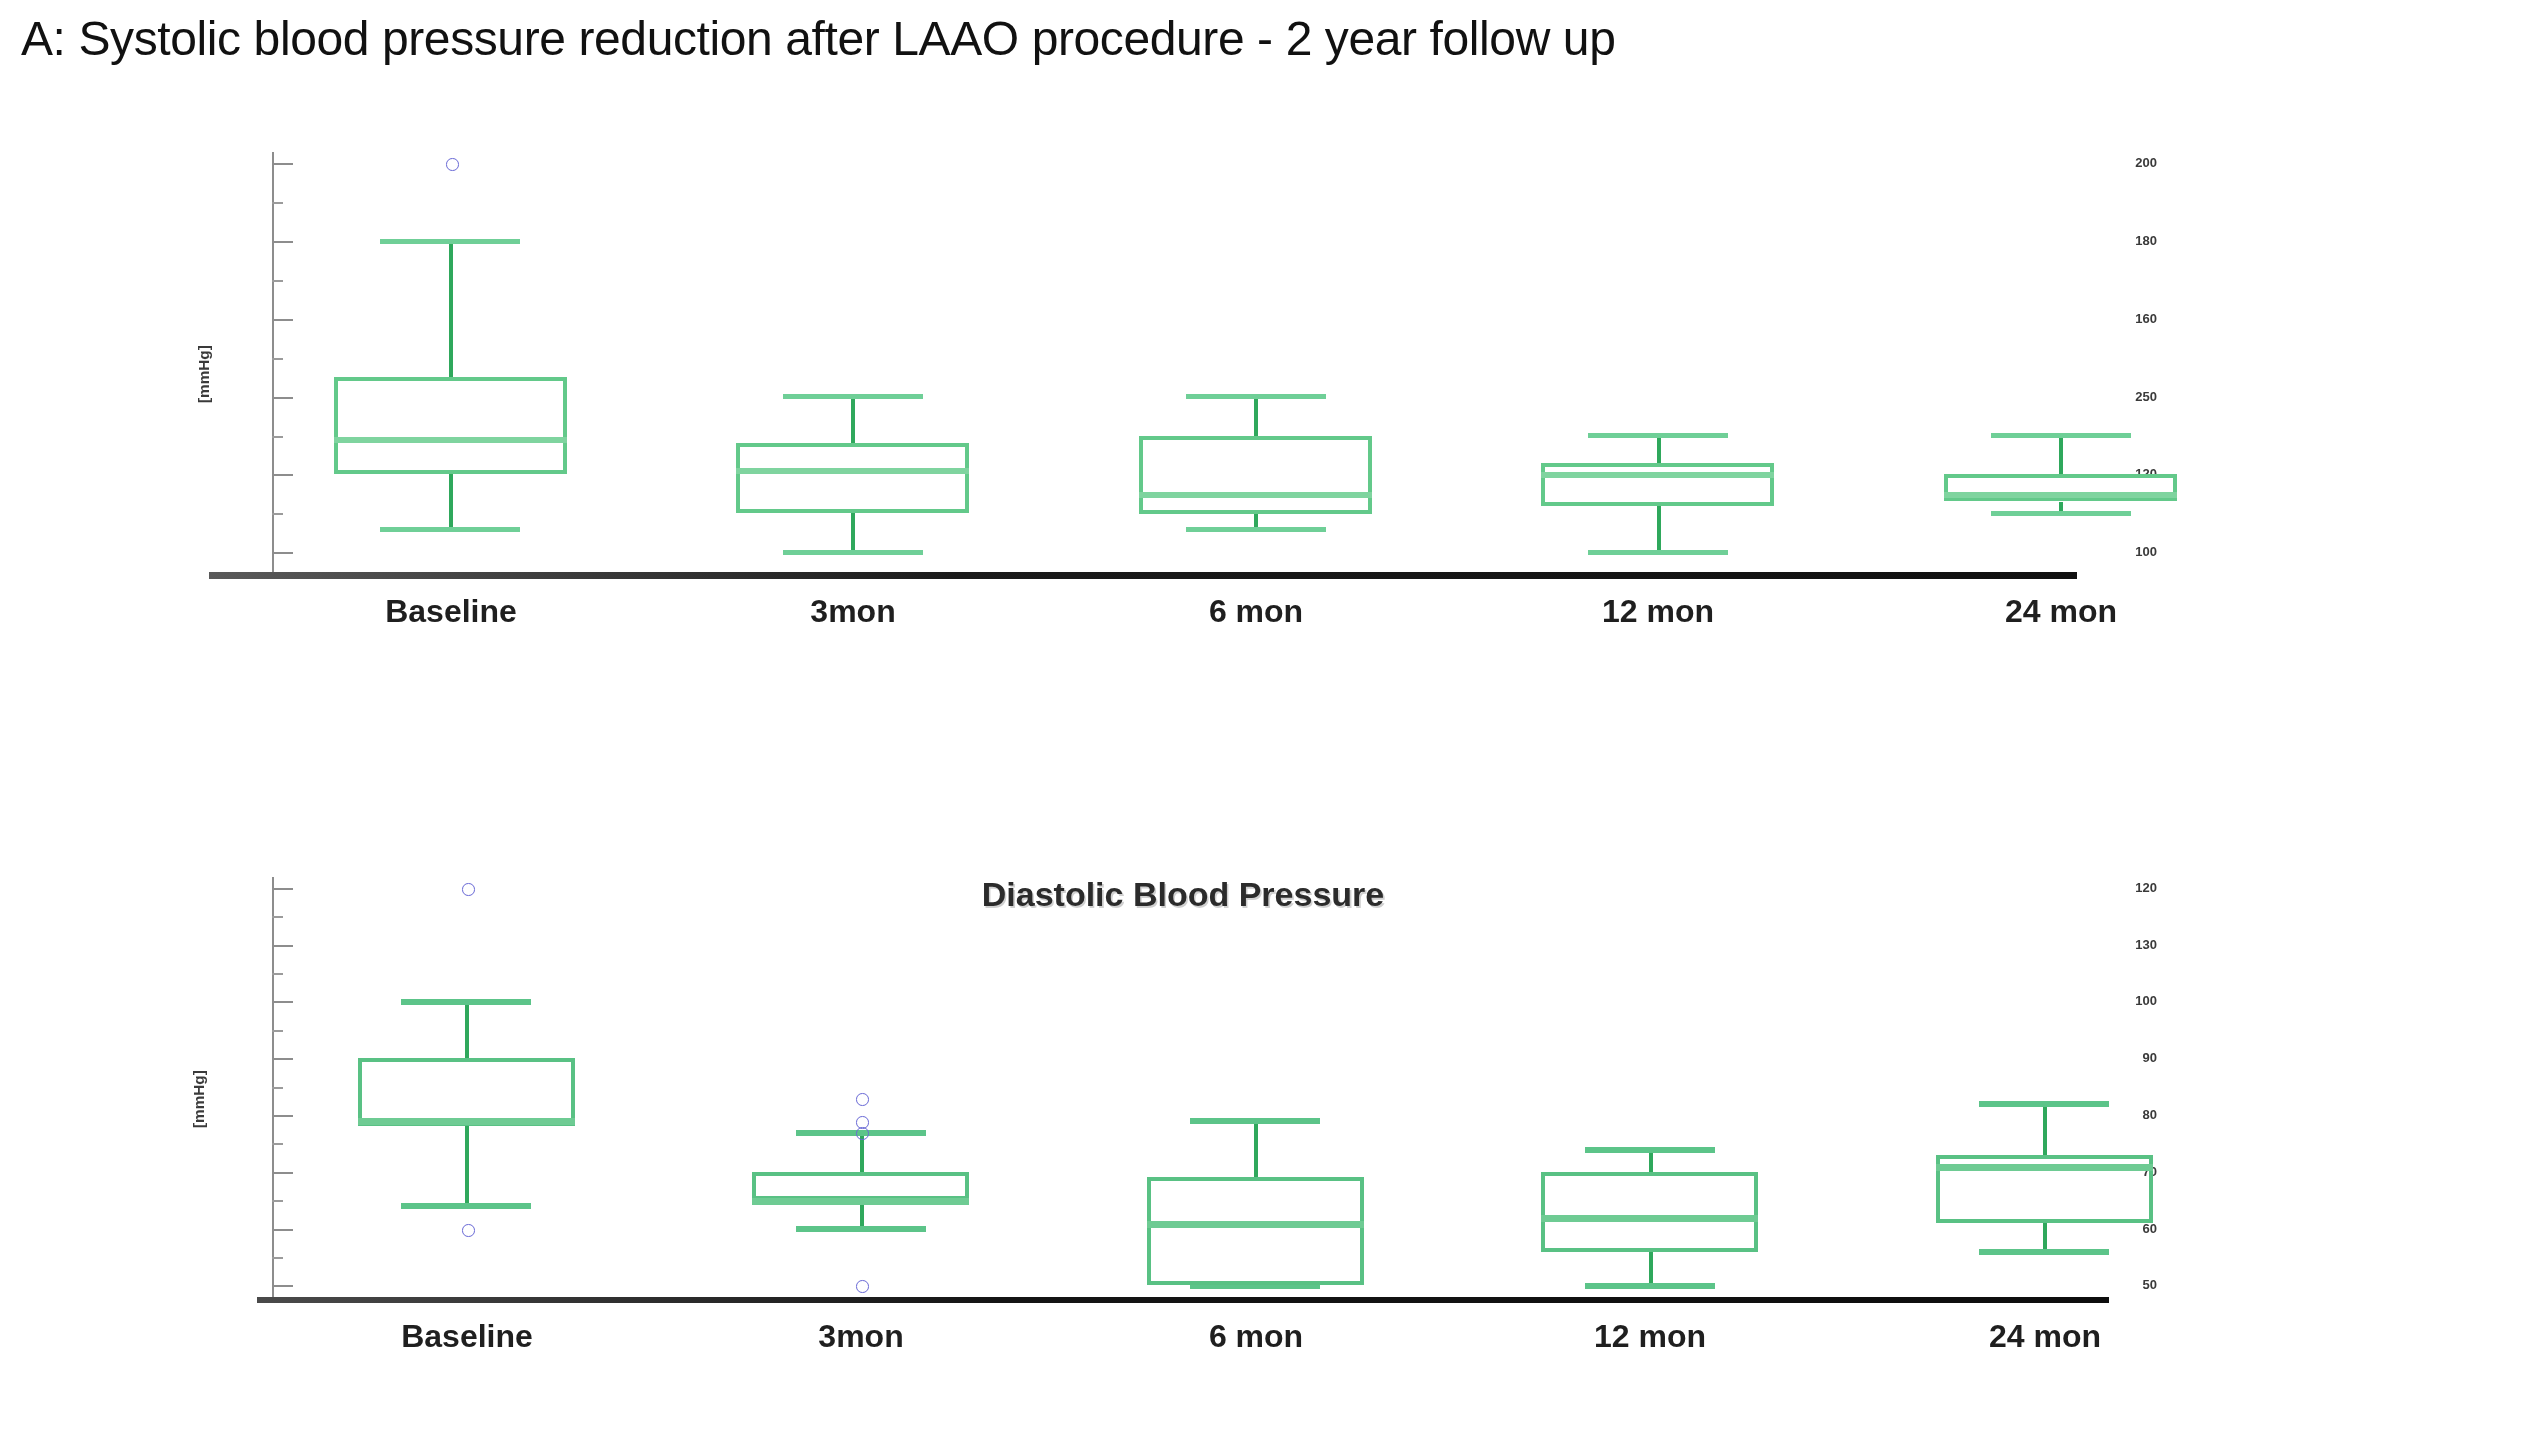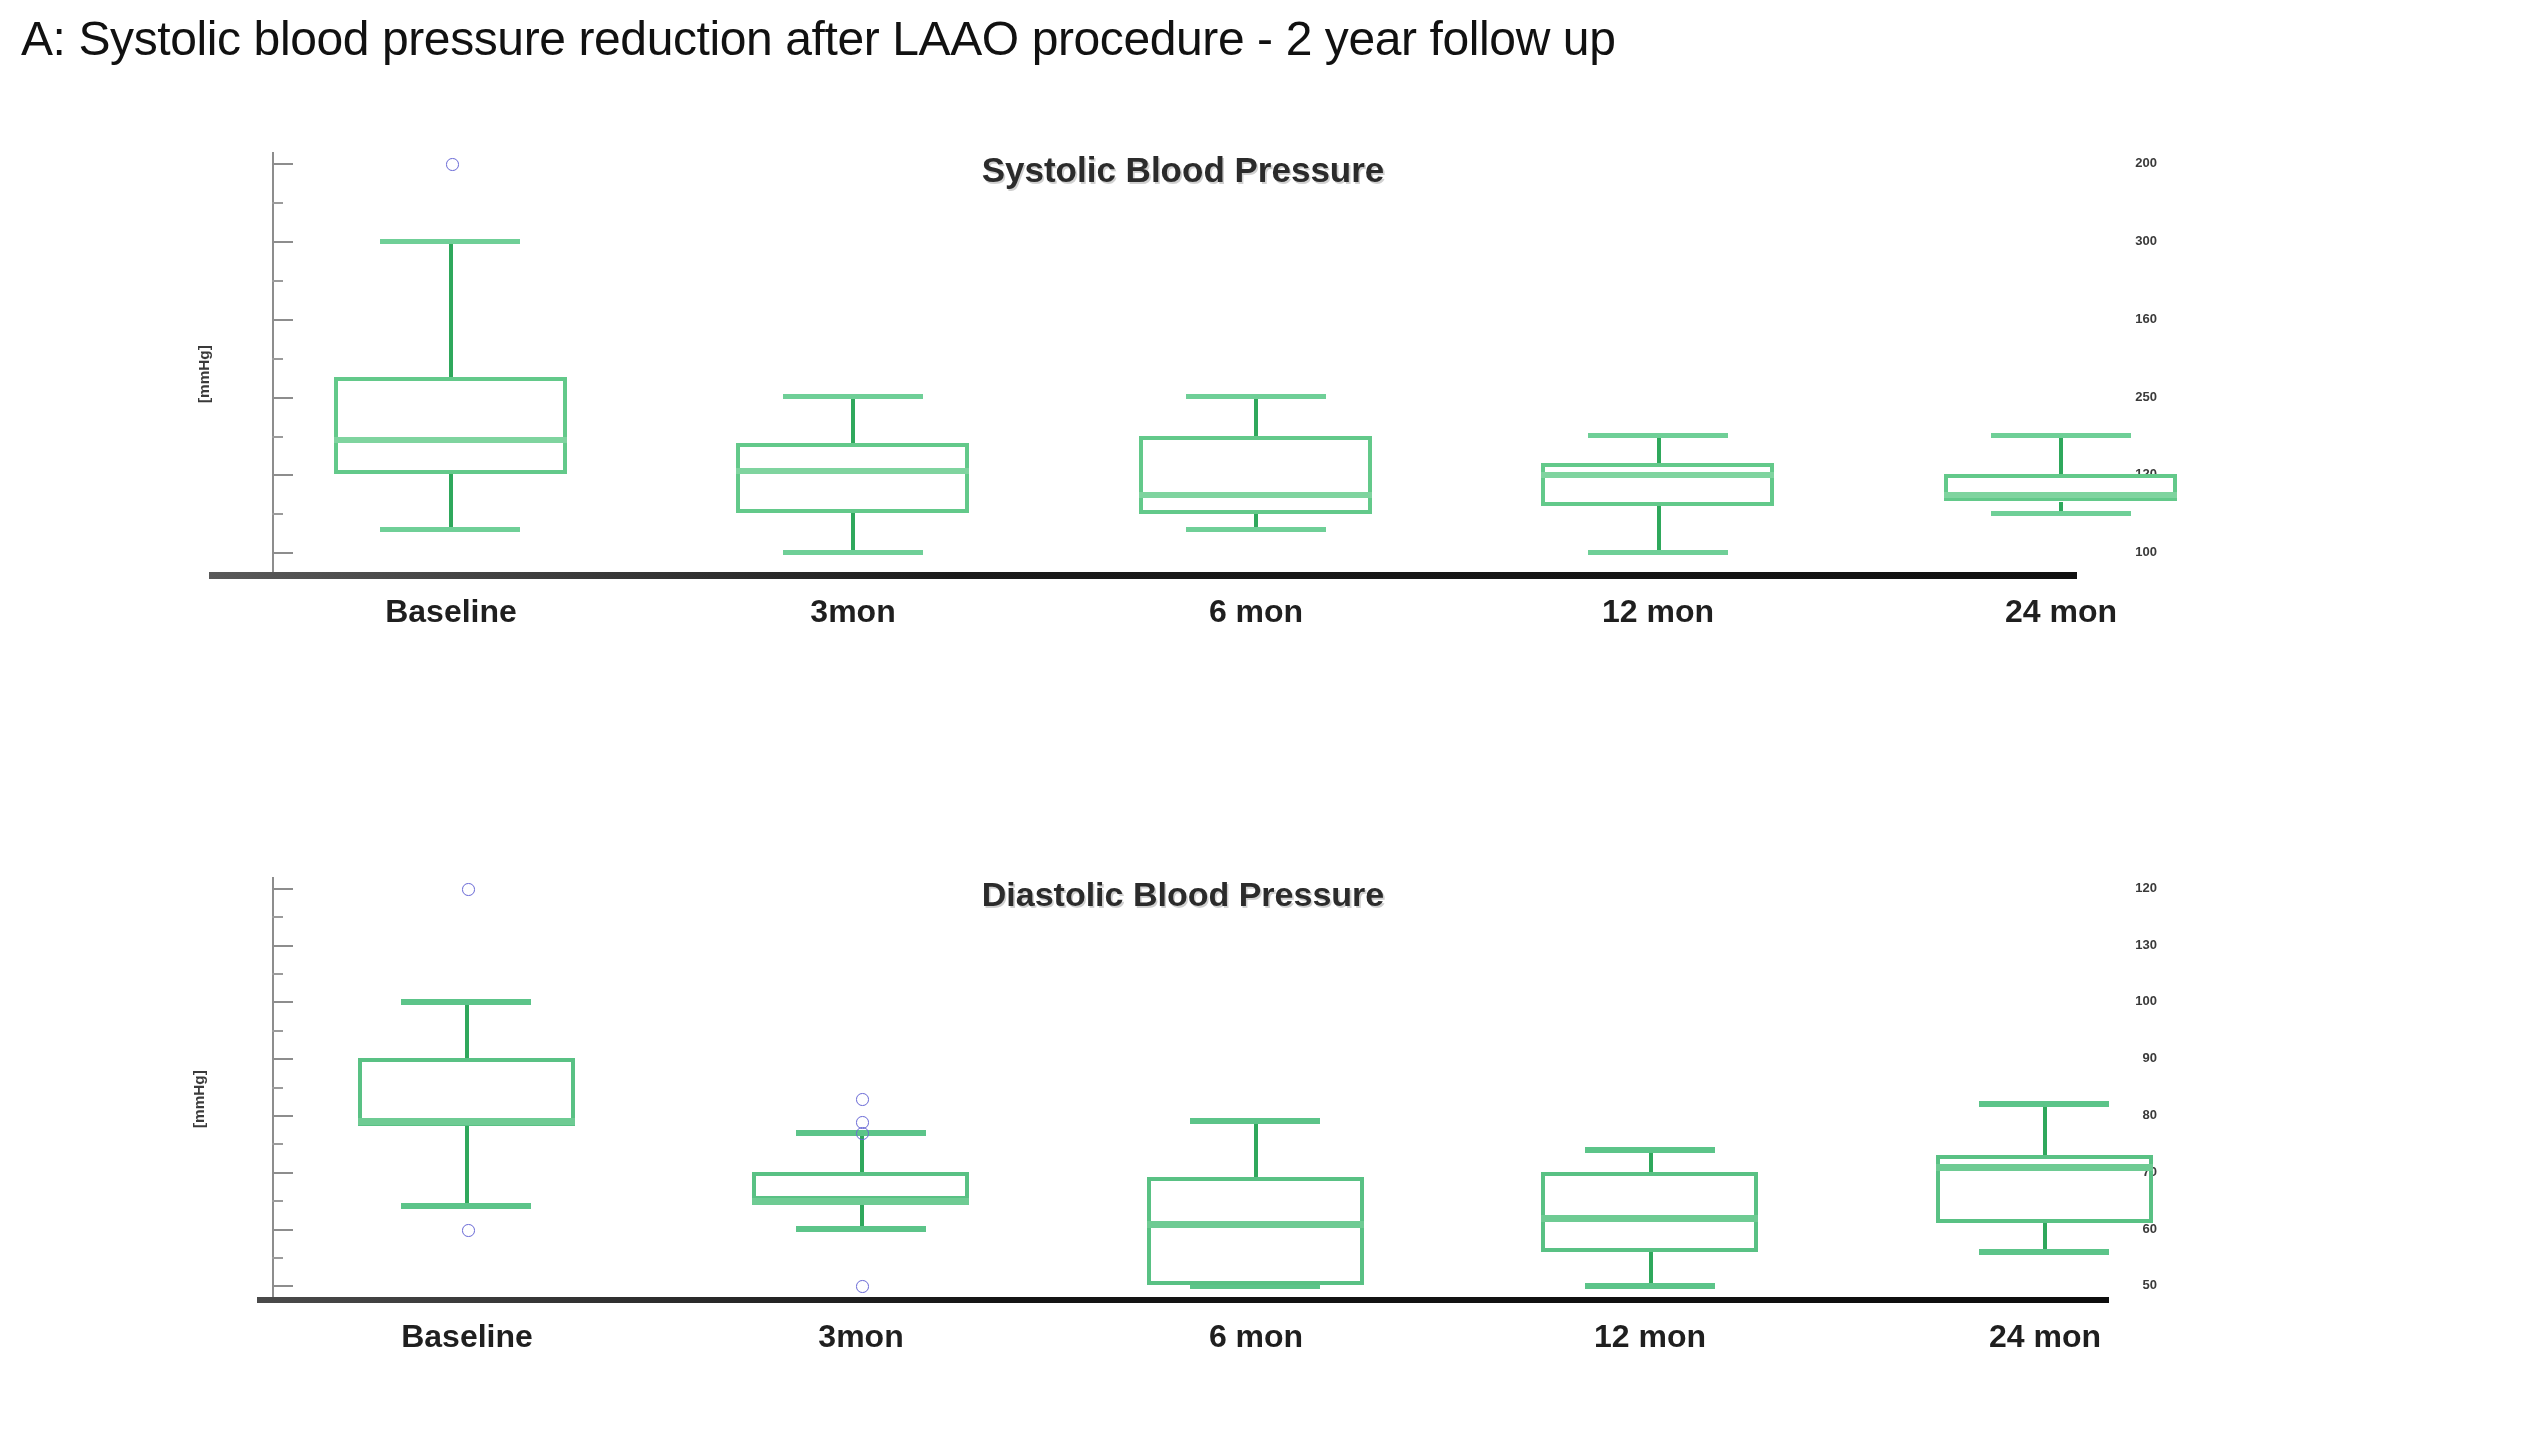--- a/index.html
+++ b/index.html
@@ -91,28 +91,27 @@
     border:1.6px solid #6a6ad6;background:transparent;
     margin-left:-4.8px;margin-top:-4.8px;
   }
 </style>
 </head>
 <body>
 
 <div class="panel" id="panel-a">
   <div class="panel-title">A: Systolic blood pressure reduction after LAAO procedure - 2 year follow up</div>
   <div class="plot" id="plot-a">
-    <div class="chart-title">Systolic Blood Pressure</div>
     <div class="ylabel">[mmHg]</div>
     <div class="yaxis"></div>
     <div class="xaxis"></div>
   <div class="tick-major" style="top: 26px;"></div>
       <div class="ytick-label" style="top: 18px;">200</div>
       <div class="tick-major" style="top: 104px;"></div>
-      <div class="ytick-label" style="top: 96px;">300</div>
+      <div class="ytick-label" style="top: 96px;">180</div>
       <div class="tick-major" style="top: 182px;"></div>
       <div class="ytick-label" style="top: 174px;">160</div>
       <div class="tick-major" style="top: 260px;"></div>
       <div class="ytick-label" style="top: 252px;">250</div>
       <div class="tick-major" style="top: 337px;"></div>
       <div class="ytick-label" style="top: 329px;">120</div>
       <div class="tick-major" style="top: 415px;"></div>
       <div class="ytick-label" style="top: 407px;">100</div>
       <div class="tick-minor" style="top: 65px;"></div>
       <div class="tick-minor" style="top: 143px;"></div>

